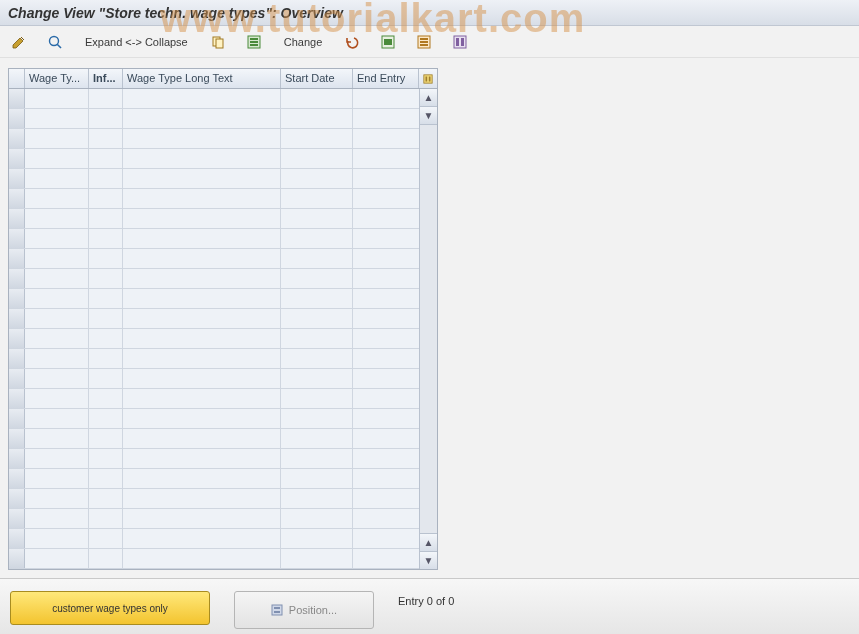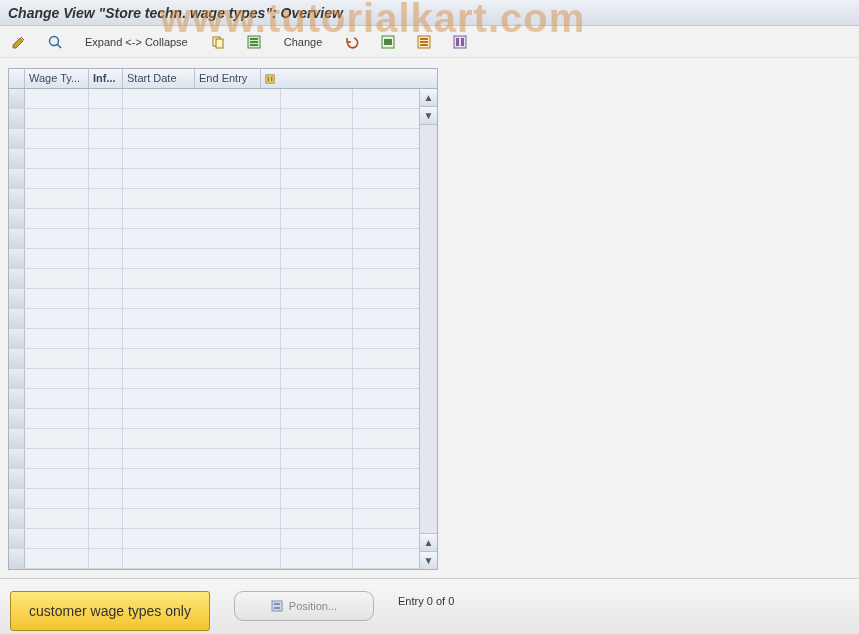--- a/index.html
+++ b/index.html
@@ -155,37 +155,37 @@
       left: 0; right: 0; bottom: 0;
       height: 56px;
       background: linear-gradient(to bottom, #f7f7f7 0%, #e6e6e6 100%);
       border-top: 1px solid #c9c9c9;
       padding: 12px 10px 0 10px;
       display: flex;
       align-items: flex-start;
       gap: 24px;
     }
     .btn-yellow {
-      height: 40px;
+      height: 34px;
       min-width: 200px;
       background: linear-gradient(to bottom, #ffe87a 0%, #f3c42f 100%);
       border: 1px solid #a88c20;
       border-radius: 3px;
       color: #333;
-      font-size: 14px;
+      font-size: 10px;
       display:inline-flex; align-items:center; justify-content:center;
       cursor: pointer;
       padding: 0 14px;
     }
     .btn-grey {
-      height: 30px;
+      height: 38px;
       min-width: 140px;
       background: linear-gradient(to bottom, #f5f5f5 0%, #e3e3e3 100%);
       border: 1px solid #b5b5b5;
-      border-radius: 9px;
+      border-radius: 3px;
       color: #888;
       font-size: 11px;
       display:inline-flex; align-items:center; justify-content:center;
       padding: 0 14px;
       gap: 6px;
     }
     .entry-text {
       color: #333;
       font-size: 11px;
       padding-top: 4px;
@@ -259,20 +259,21 @@
       </svg>
   </div>
 </div>
 
 <div class="content-area">
   <div class="grid-wrap">
     <div class="grid-header">
       <div class="col header col-sel"></div>
       <div class="col header col-wt">Wage Ty...</div>
       <div class="col header col-inf">Inf...</div>
+      <div class="col header col-lt">Wage Type Long Text</div>
       <div class="col header col-sd">Start Date</div>
       <div class="col header col-ed">End Entry</div>
       <div class="col col-cfg">
         <svg class="ico-sm" viewBox="0 0 12 12">
             <rect x="1" y="1" width="10" height="10" fill="#f0d878" stroke="#a08030"></rect>
             <rect x="3" y="3" width="2" height="6" fill="#a08030"></rect>
             <rect x="7" y="3" width="2" height="6" fill="#a08030"></rect>
           </svg>
       </div>
     </div>

